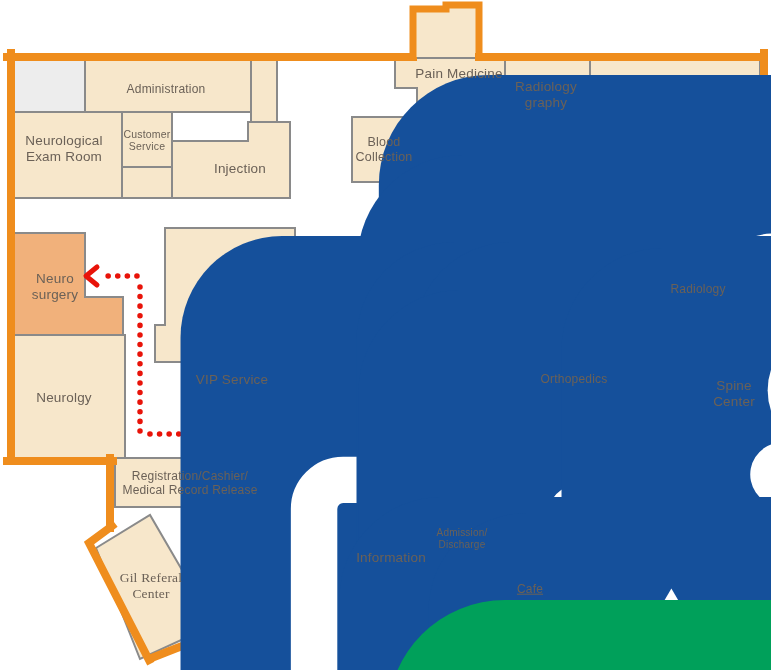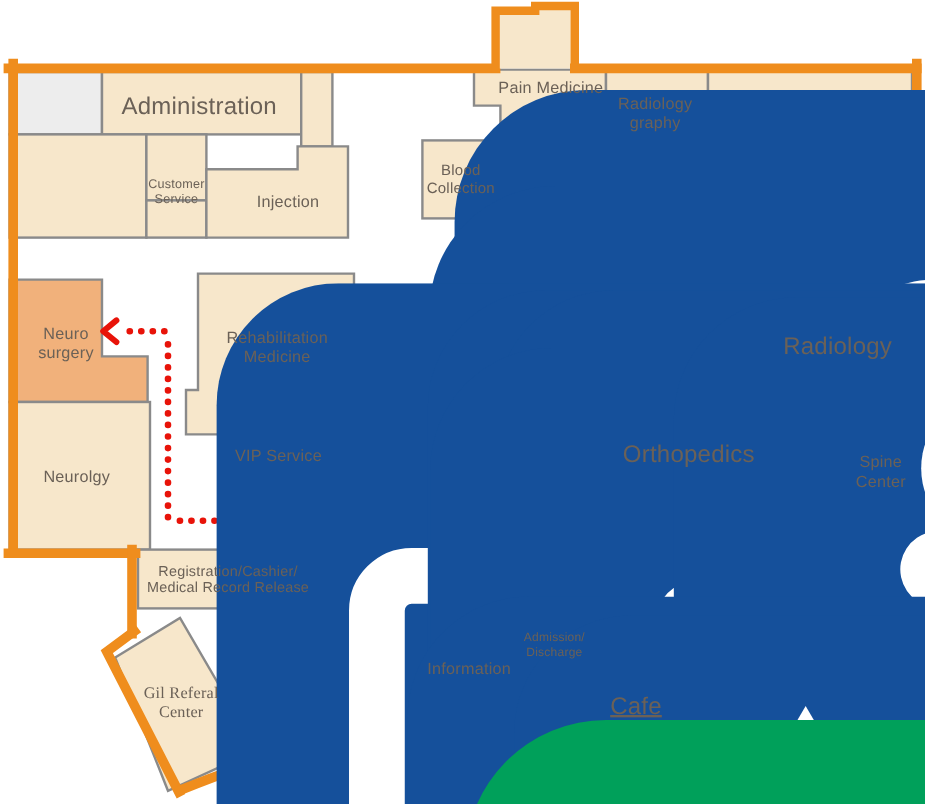--- a/index.html
+++ b/index.html
@@ -2,24 +2,24 @@
 <html><head>
 <meta charset="utf-8">
 <style>
   html,body{margin:0;padding:0;background:#fff;}
   #stage{position:relative;width:771px;height:670px;background:#fff;overflow:hidden;
          font-family:"Liberation Sans",sans-serif;}
   #map-svg{position:absolute;left:0;top:0;}
   .lbl{position:absolute;transform:translate(-50%,-50%);white-space:pre-line;text-align:center;
        font-size:13.5px;line-height:1.22;color:#6b6157;letter-spacing:.2px;pointer-events:none;}
   .s10{font-size:10px;line-height:1.15;}
-  .s105{font-size:10.5px;line-height:1.15;margin-top:20px;}
+  .s105{font-size:10.5px;line-height:1.15;}
   .s12{font-size:12px;line-height:1.2;}
   .s125{font-size:12.5px;}
-  .s14{font-size:20px;}
+  .s14{font-size:12px;}
 </style>
 </head>
 <body>
 
 <div id="stage">
 
 <svg id="map-svg" width="771" height="670" viewBox="0 0 771 670" xmlns="http://www.w3.org/2000/svg">
   <defs>
     <symbol id="ic-restroom" viewBox="0 0 24 24">
       <rect width="24" height="24" rx="3.5" fill="#15509b"></rect>
@@ -147,32 +147,32 @@
       </g>
   <g transform="translate(378,513)">
         <use href="#ic-elevator"></use>
       </g>
   <g transform="translate(327,600) scale(1.2)">
         <use href="#ic-exit"></use>
       </g>
 </svg>
 
 <div class="lbl s14" style="left:166px;top:89px;">Administration</div>
+<div class="lbl" style="left:64px;top:149px;">Neurological
+Exam Room</div>
 <div class="lbl s105" style="left:147px;top:140px;">Customer
 Service</div>
 <div class="lbl" style="left:240px;top:169px;">Injection</div>
 <div class="lbl" style="left:459px;top:74px;">Pain Medicine</div>
 <div class="lbl s125" style="left:384px;top:150px;">Blood
 Collection</div>
 <div class="lbl" style="left:546px;top:95px;">Radiology
 graphy</div>
 <div class="lbl" style="left:55px;top:287px;">Neuro
 surgery</div>
-<div class="lbl" style="left:231px;top:290px;">Rehabilitation
-Medicine</div>
 <div class="lbl s14" style="left:698px;top:289px;text-align:center;">Radiology</div>
 <div class="lbl" style="left:64px;top:398px;">Neurolgy</div>
 <div class="lbl" style="left:232px;top:380px;">VIP Service</div>
 <div class="lbl s14" style="left:574px;top:379px;">Orthopedics</div>
 <div class="lbl" style="left:734px;top:394px;">Spine
 Center</div>
 <div class="lbl s12" style="left:184px;top:483px;padding-left:12px;">Registration/Cashier/
 Medical Record Release</div>
 <div class="lbl" style="left:151px;top:586px;font-family:Liberation Serif, serif;">Gil Referal
 Center</div>

